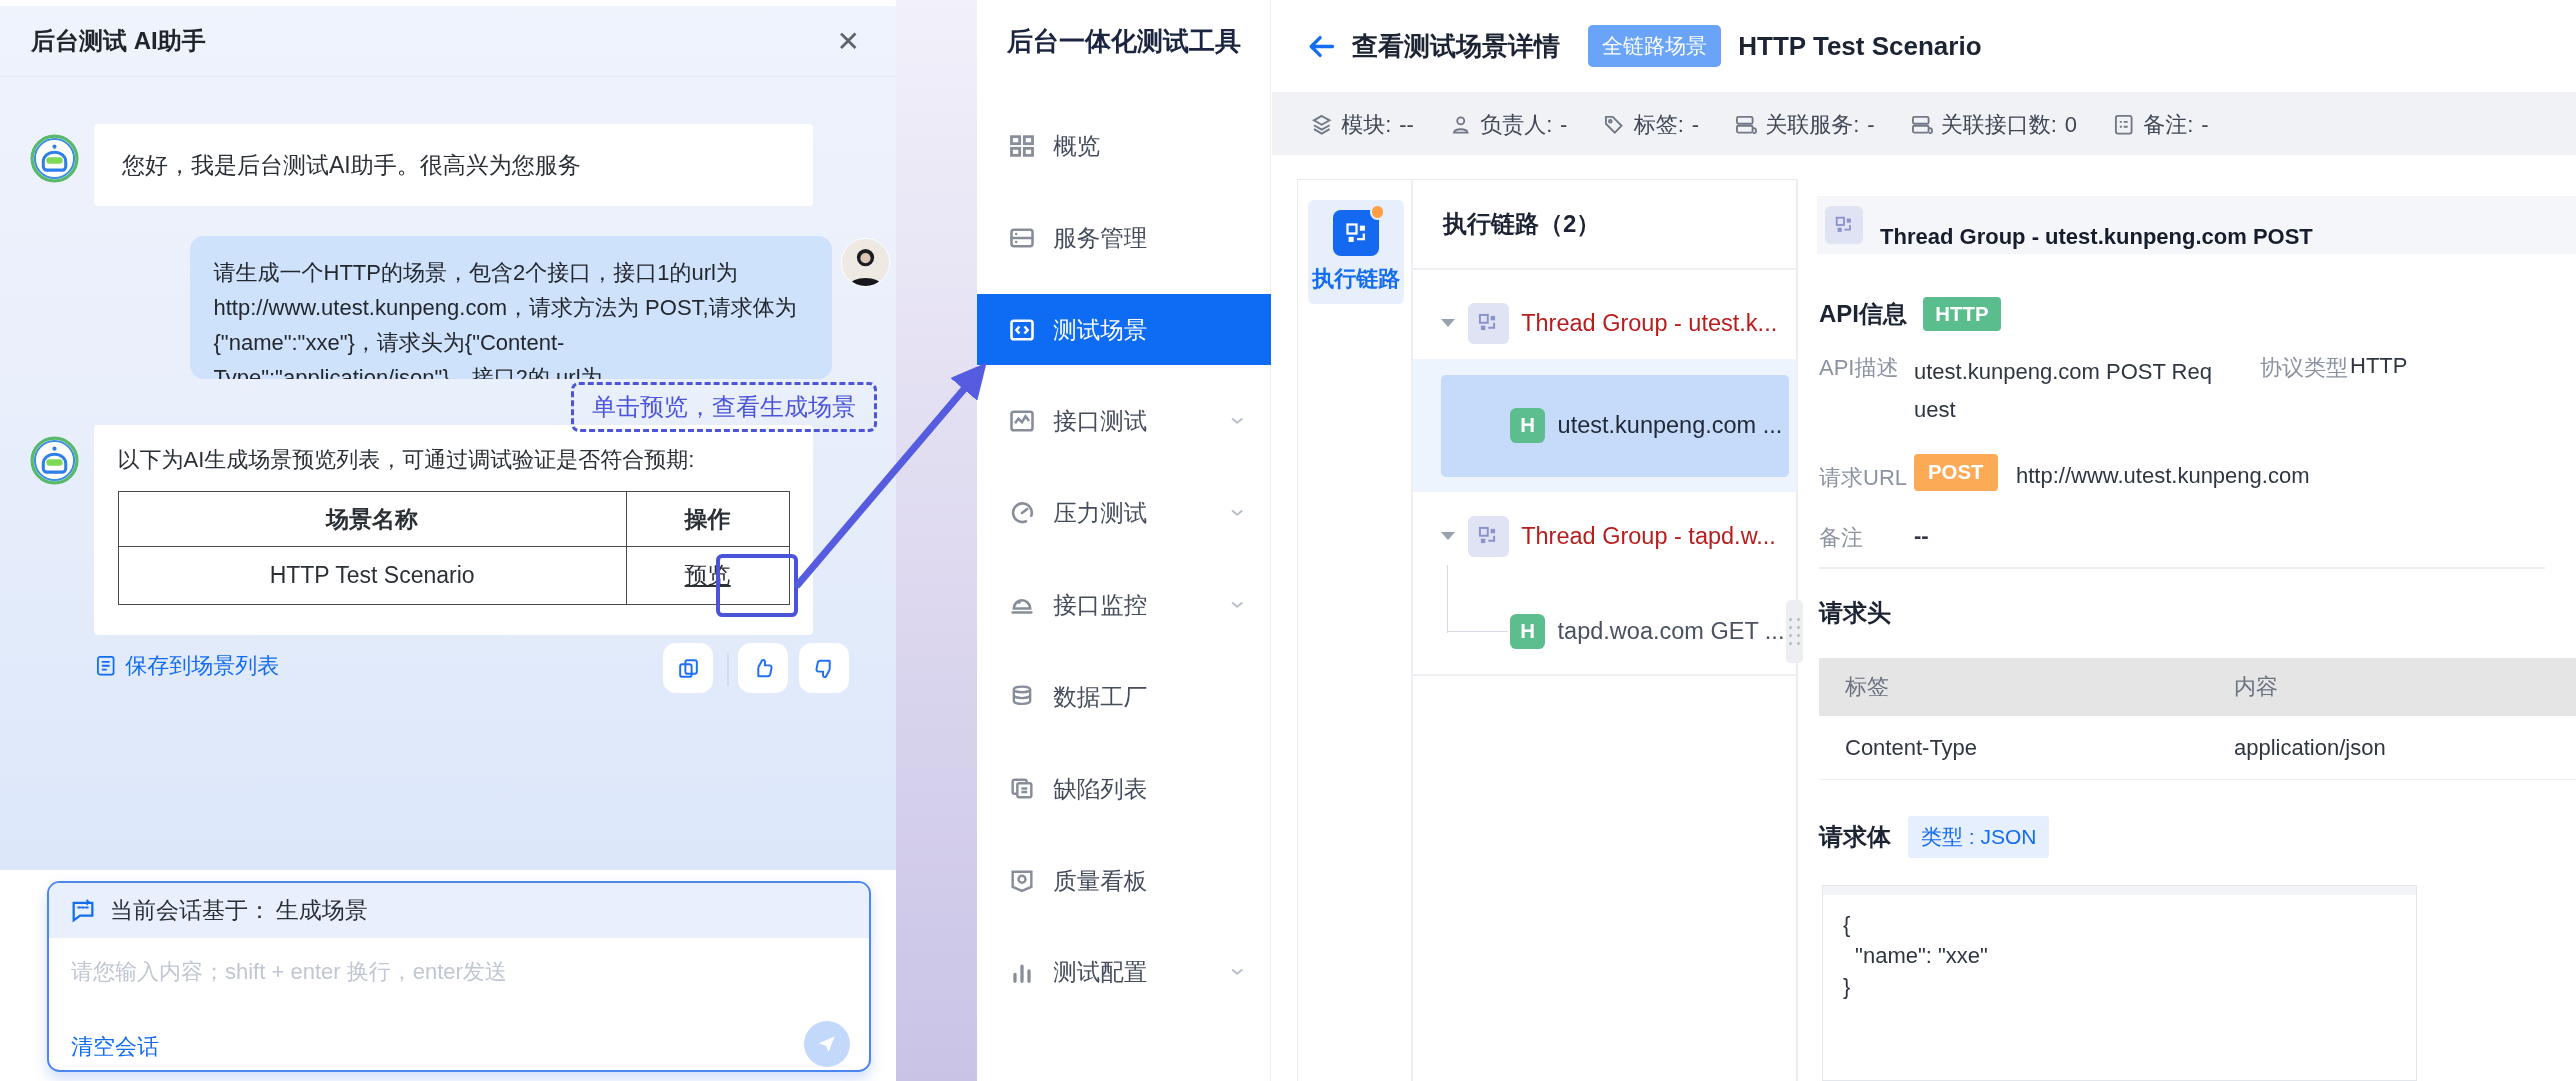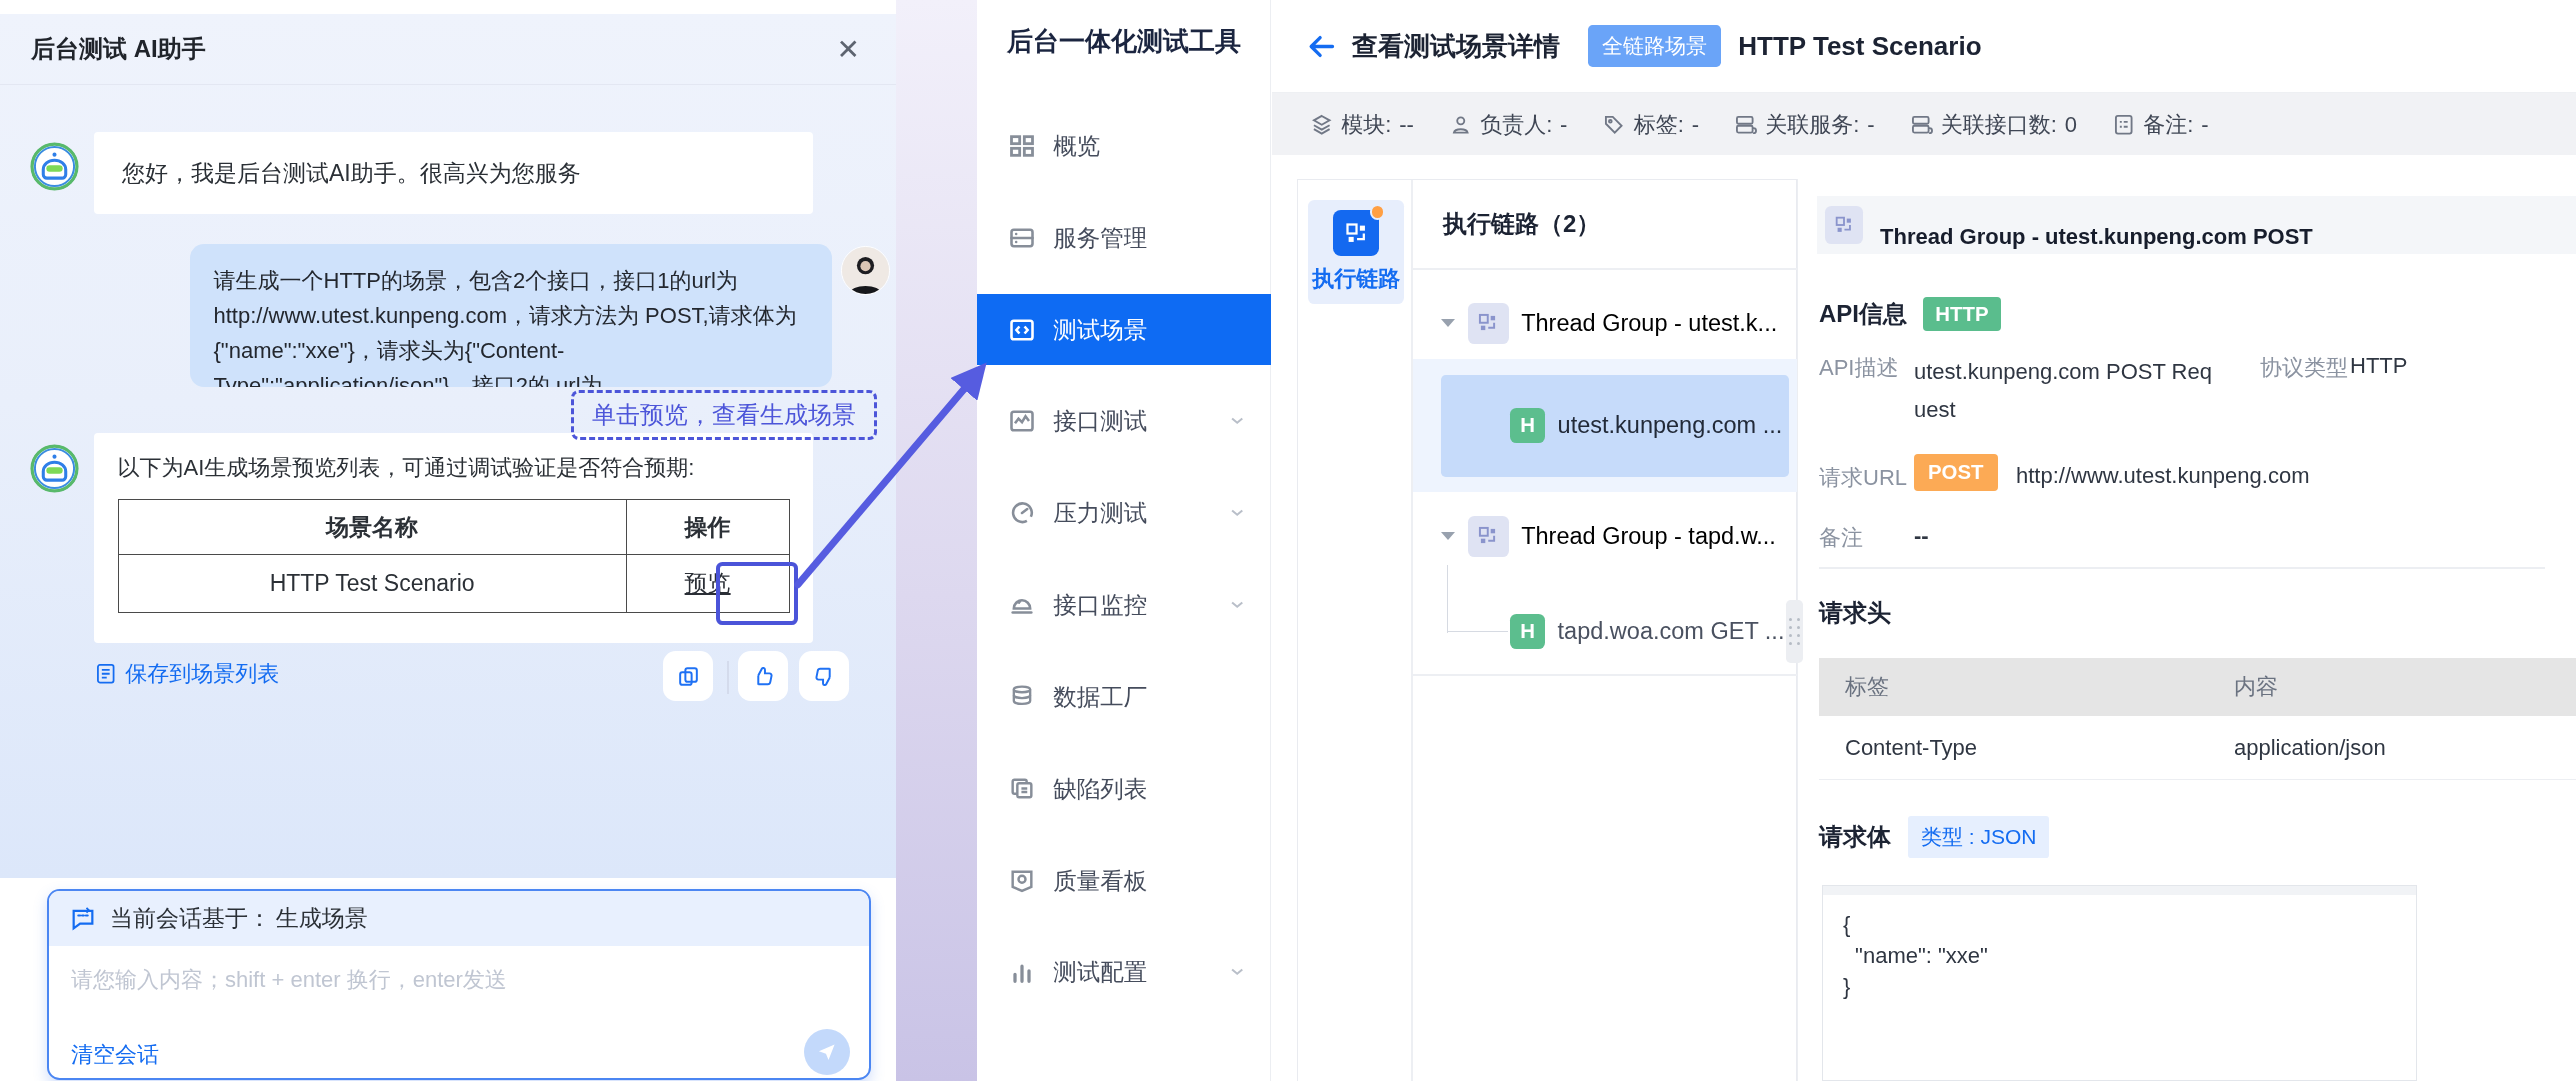--- a/index.html
+++ b/index.html
@@ -2,21 +2,21 @@
 <html style="font-size:12.6px"><head>
 <meta charset="utf-8">
 <style>
   * { margin:0; padding:0; box-sizing:border-box; }
   html,body { width:2576px; height:1082px; overflow:hidden; }
   body { font-family:"Liberation Sans","DejaVu Sans",sans-serif; color:#2b3036; background:#ffffff; position:relative; }
   .abs { position:absolute; }
   svg { display:block; }
 
   
-  .chat-panel { left:0; top:14px; width:896px; height:864px;
+  .chat-panel { left:0; top:6px; width:896px; height:864px;
     background:linear-gradient(180deg,#eff3fc 0%,#e9effb 45%,#dce7fa 100%); }
   .chat-header { left:0; top:0; width:896px; height:71px; display:flex; align-items:center;
     padding:0 36px 0 31px; border-bottom:1.6px solid #e3e7f2; }
   .chat-title { font-size:24px; font-weight:700; color:#20242b; }
   .chat-close { margin-left:auto; font-size:28px; color:#5d6470; cursor:pointer; }
   .bubble { background:#ffffff; border-radius:4px; }
   .avatar { width:49px; height:49px; border-radius:50%; overflow:hidden; }
   .msg-text { font-size:23px; color:#2b3036; }
   .user-bubble { background:#cfe2fb; border-radius:14px; padding:19px 23.5px;
     font-size:22px; line-height:35px; color:#23272e; }
@@ -82,21 +82,21 @@
     background:#ff9f43; border:2.4px solid #e7eefc; }
   .rail-label { color:#146cf1; font-size:22px; font-weight:700; }
   .chain-vdiv { position:absolute; left:113px; top:0; width:1.6px; height:903px; background:#edeff3; }
   .tree-title { position:absolute; left:145px; top:28px; font-size:24px; font-weight:700; color:#1c2333; }
   .tree-hdiv { position:absolute; left:115px; height:1.6px; background:#edeff3; width:385px; }
   .tree-caret { width:0; height:0; border-left:7px solid transparent; border-right:7px solid transparent;
     border-top:8.6px solid #98a1ae; }
   .tg-ic { width:41px; height:41px; background:#dfe3f3; border-radius:6.3px; display:flex;
     align-items:center; justify-content:center; color:#8a94cc; }
   .tree-row { position:absolute; display:flex; align-items:center; gap:12.6px; font-size:23.5px;
-    color:#000000; cursor:pointer; }
+    color:#b91c1c; cursor:pointer; }
   .sel-wrap { position:absolute; left:115px; top:179px; width:385px; height:133px; background:#eef4fe; }
   .sel-row { position:absolute; left:28px; top:15.7px; width:348px; height:102px; background:#c6dbfa;
     border-radius:4.7px; display:flex; align-items:center; padding-left:69px; gap:12.6px; font-size:23.5px;
     color:#222a38; cursor:pointer; }
   .h-badge { width:35px; height:35px; background:#5cbe8e; color:#ffffff; border-radius:6.3px;
     display:flex; align-items:center; justify-content:center; font-size:20.4px; font-weight:700; flex:0 0 auto; }
   .connector { position:absolute; border-color:#d6dae2; border-style:solid; }
   .grip { left:1786px; top:600px; width:17.3px; height:63px; background:#eceef2; border-radius:4.7px;
     display:grid; grid-template-columns:repeat(2,3.1px); grid-template-rows:repeat(4,3.1px); gap:4.7px;
     align-content:center; justify-content:center; cursor:col-resize; z-index:4; }

